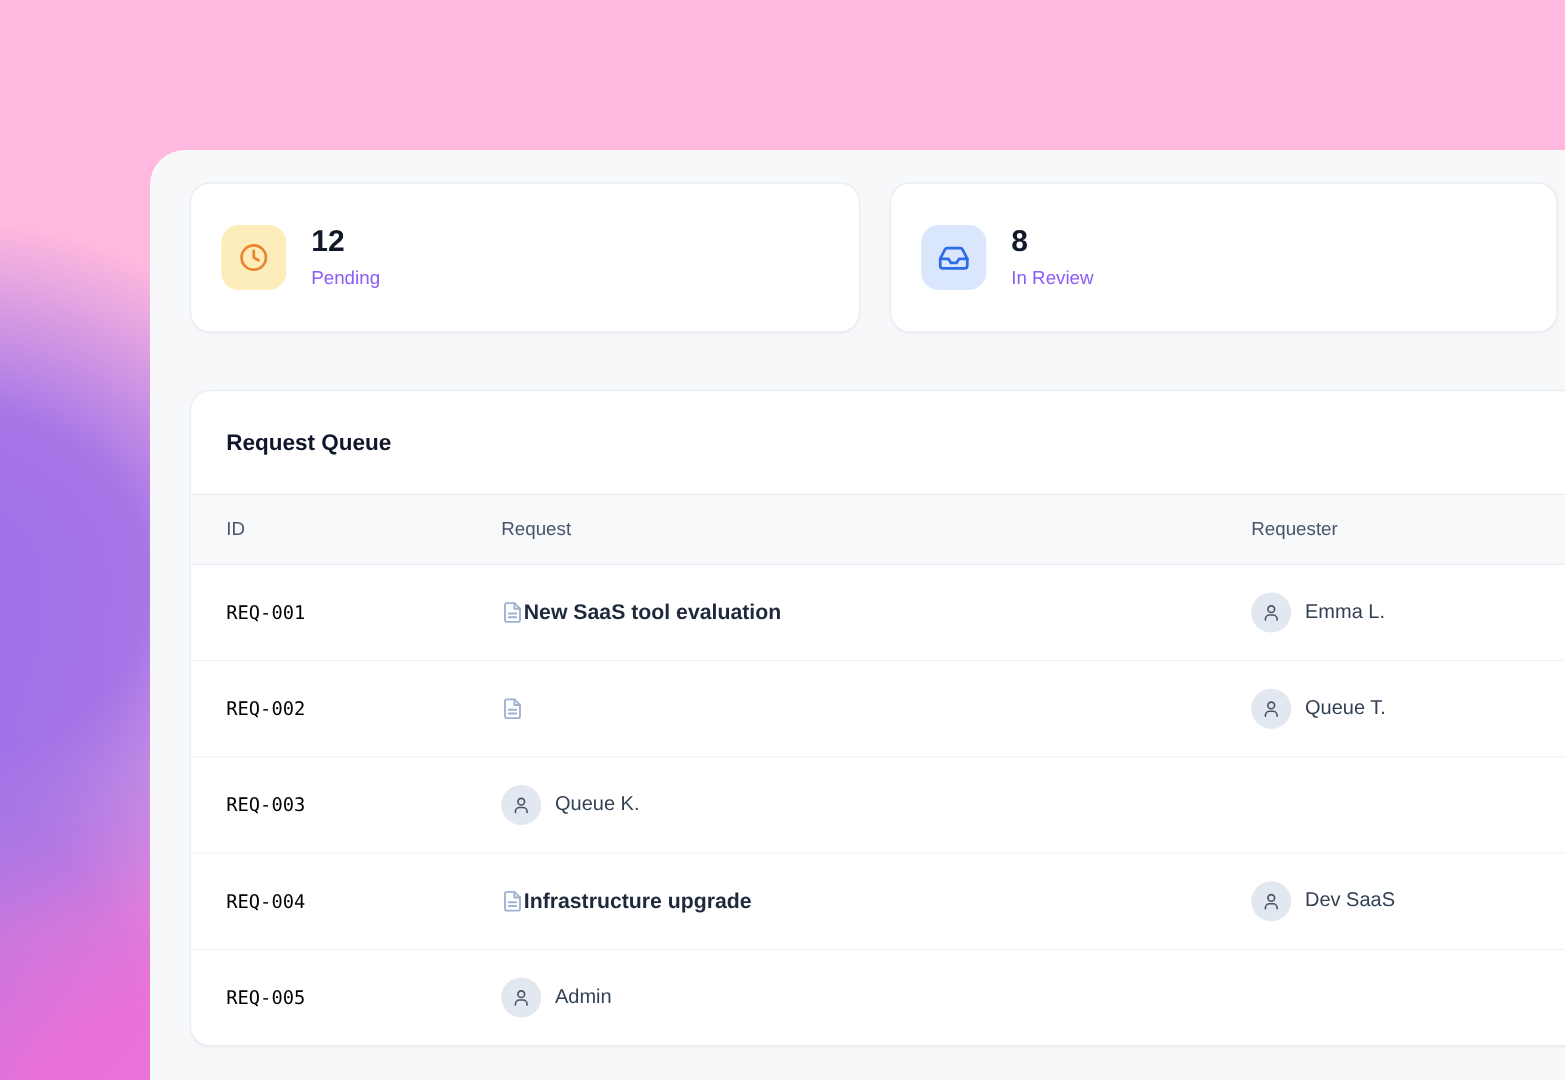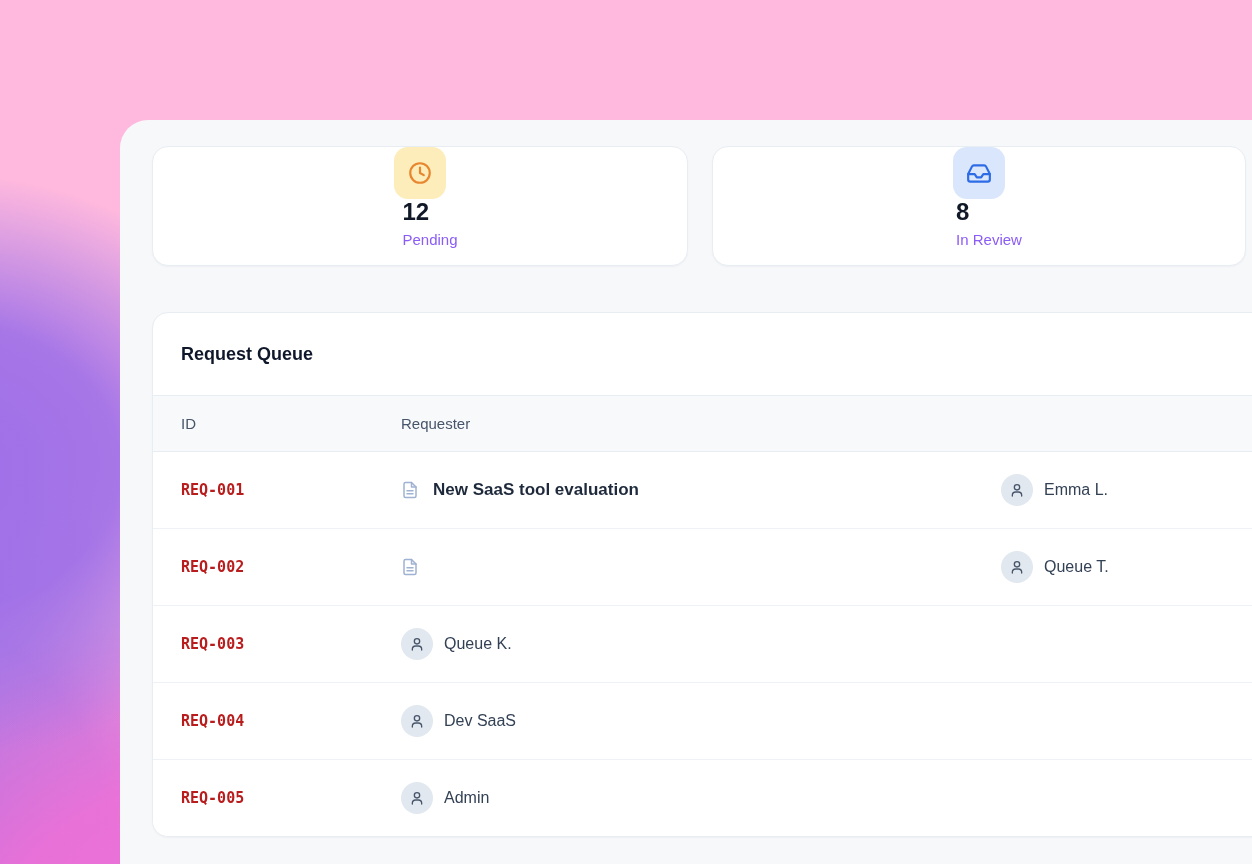--- a/index.html
+++ b/index.html
@@ -40,21 +40,20 @@
     width: 536px;
     height: 120px;
     box-sizing: border-box;
     background: #ffffff;
     border: 1px solid #e8edf3;
     border-radius: 16px;
     box-shadow: 0 1px 2px rgba(16,24,40,0.04);
     display: flex;
     align-items: center;
     padding: 0 24px;
-    flex-direction: column;
   }
   .stat-card + .stat-card { width: 534px; }
   .icon-tile {
     width: 52px;
     height: 52px;
     border-radius: 14px;
     display: flex;
     align-items: center;
     justify-content: center;
     flex: none;
@@ -109,27 +108,25 @@
   }
   .trow {
     height: 76px;
     border-bottom: 1px solid #eef1f5;
     background: #ffffff;
   }
   .trow:last-child { border-bottom: none; }
   .cell-id {
     font-family: "DejaVu Sans Mono", monospace;
     font-size: 15px;
-    color: #b91c1c;
-    font-weight: bold;
+    color: #000000;
   }
   .cell-request {
     display: flex;
     align-items: center;
-    gap: 14px;
     font-size: 17px;
     font-weight: 600;
     color: #1e293b;
   }
   .doc-icon { color: #9fb2d2; flex: none; display: flex; }
   .cell-requester {
     display: flex;
     align-items: center;
     gap: 11px;
     font-size: 16px;
@@ -181,20 +178,21 @@
     </div>
 
   </div>
 
   <div class="table-card">
 
     <div class="table-title">Request Queue</div>
 
     <div class="grid-row thead">
       <div>ID</div>
+      <div>Request</div>
       <div>Requester</div>
     </div>
 
     <div class="grid-row trow">
       <div class="cell-id">REQ-001</div>
       <div class="cell-request">
         <span class="doc-icon">
           <svg width="18" height="18" viewBox="0 0 24 24" fill="none" stroke="currentColor" stroke-width="2" stroke-linecap="round" stroke-linejoin="round">
             <path d="M14 2H6a2 2 0 0 0-2 2v16a2 2 0 0 0 2 2h12a2 2 0 0 0 2-2V8z"></path>
             <polyline points="14 2 14 8 20 8"></polyline>
@@ -246,20 +244,31 @@
             <circle cx="12" cy="8" r="4"></circle>
             <path d="M19 21v-1a5 5 0 0 0-5-5h-4a5 5 0 0 0-5 5v1"></path>
           </svg>
         </span>
         <span>Queue K.</span>
       </div>
     </div>
 
     <div class="grid-row trow">
       <div class="cell-id">REQ-004</div>
+      <div class="cell-request">
+        <span class="doc-icon">
+          <svg width="18" height="18" viewBox="0 0 24 24" fill="none" stroke="currentColor" stroke-width="2" stroke-linecap="round" stroke-linejoin="round">
+            <path d="M14 2H6a2 2 0 0 0-2 2v16a2 2 0 0 0 2 2h12a2 2 0 0 0 2-2V8z"></path>
+            <polyline points="14 2 14 8 20 8"></polyline>
+            <line x1="16" y1="13" x2="8" y2="13"></line>
+            <line x1="16" y1="17" x2="8" y2="17"></line>
+          </svg>
+        </span>
+        <span>Infrastructure upgrade</span>
+      </div>
       <div class="cell-requester">
         <span class="avatar">
           <svg width="16" height="16" viewBox="0 0 24 24" fill="none" stroke="currentColor" stroke-width="2" stroke-linecap="round" stroke-linejoin="round">
             <circle cx="12" cy="8" r="4"></circle>
             <path d="M19 21v-1a5 5 0 0 0-5-5h-4a5 5 0 0 0-5 5v1"></path>
           </svg>
         </span>
         <span>Dev SaaS</span>
       </div>
     </div>

